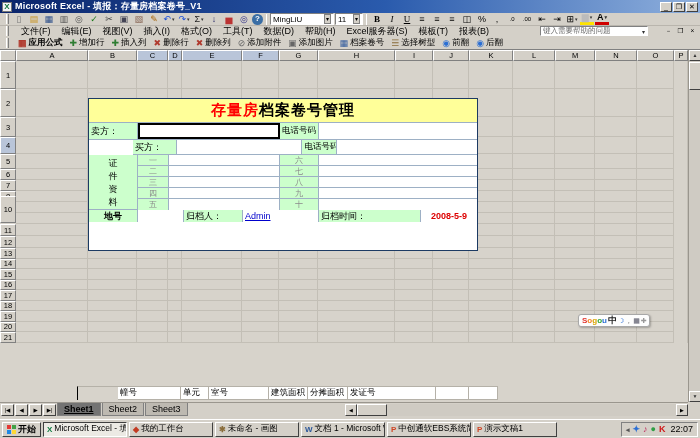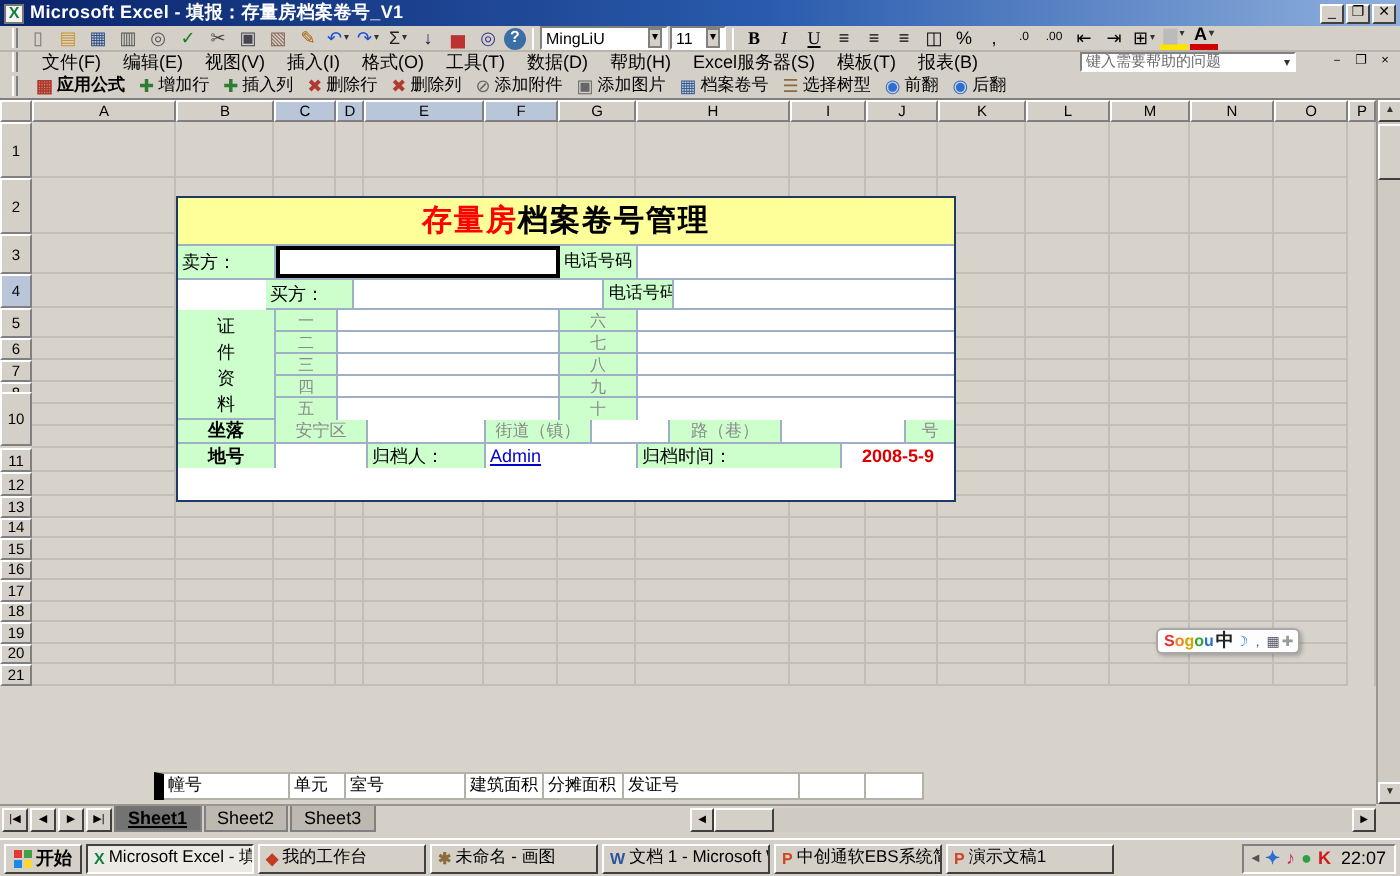--- a/index.html
+++ b/index.html
@@ -88,21 +88,21 @@
   .certrows{flex:1;display:flex;flex-direction:column;}
   .certrows .frow{height:11px;flex:1;}
   .certrows .frow:last-child{border-bottom:none;}
   .orgtxt{font-size:8.5px;justify-content:center;color:#3a3a3a;}
   .link{color:#0000cc;text-decoration:underline;}
   .date{color:#dd0000;font-weight:bold;justify-content:center;}
   .smallgray{font-size:8.5px;color:#8a8a8a;}
 
   
   .bpane{position:absolute;left:77px;top:336px;height:14px;display:flex;z-index:2;
-    border-top:1px solid #b5b1a8;border-left:5px solid #000000;}
+    border-top:1px solid #b5b1a8;border-left:1px solid #000000;padding-left:40px;}
   .bcell{background:#fff;border-right:1px solid #b5b1a8;border-bottom:1px solid #b5b1a8;
     font-size:8.5px;display:flex;align-items:center;padding-left:2px;white-space:nowrap;overflow:hidden;}
 
   
   .ime{position:absolute;left:578px;top:264px;width:72px;height:13px;background:#fdfdfd;
     border:1px solid #a8a8a8;border-radius:3px;display:flex;align-items:center;gap:1px;
     padding:0 3px;z-index:5;font-size:9px;box-shadow:1px 1px 2px rgba(0,0,0,.25);}
   .ime b{font-weight:bold;}
   .imeicon{font-size:7px;}
 
@@ -420,30 +420,20 @@
             </div>
             <div class="frow">
               <div class="fc green cent gray" style="width: 31px; font-size: 8px;">五</div>
               <div class="fc white" style="width: 111px;"></div>
               <div class="fc green cent gray" style="width: 39px; font-size: 8px;">十</div>
               <div class="fc white" style="width: 158px;"></div>
             </div>
           </div>
       </div>
       <div class="frow" style="height:12px;">
-        <div class="fc green cent" style="width:49px;font-weight:bold;">坐落</div>
-        <div class="fc green cent smallgray" style="width:46px;">安宁区</div>
-        <div class="fc white" style="width:59px;"></div>
-        <div class="fc green cent smallgray" style="width:53px;">街道（镇）</div>
-        <div class="fc white" style="width:39px;"></div>
-        <div class="fc green cent smallgray" style="width:56px;">路（巷）</div>
-        <div class="fc white" style="width:62px;"></div>
-        <div class="fc green cent smallgray" style="width:24px;">号</div>
-      </div>
-      <div class="frow" style="height:12px;">
         <div class="fc green cent" style="width:49px;font-weight:bold;">地号</div>
         <div class="fc white" style="width:46px;"></div>
         <div class="fc green" style="width:59px;">归档人：</div>
         <div class="fc white link" style="width:76px;">Admin</div>
         <div class="fc green" style="width:102px;">归档时间：</div>
         <div class="fc white date" style="width:56px;">2008-5-9</div>
       </div>
     </div>
 
     <div class="bpane" id="bottom-pane">

